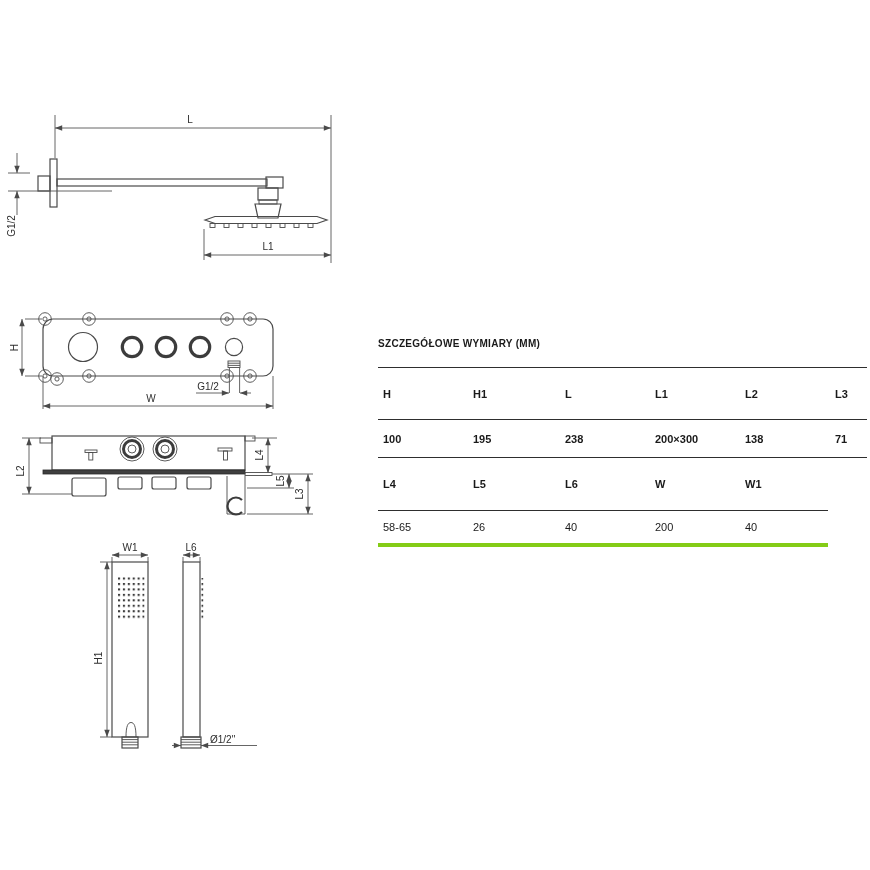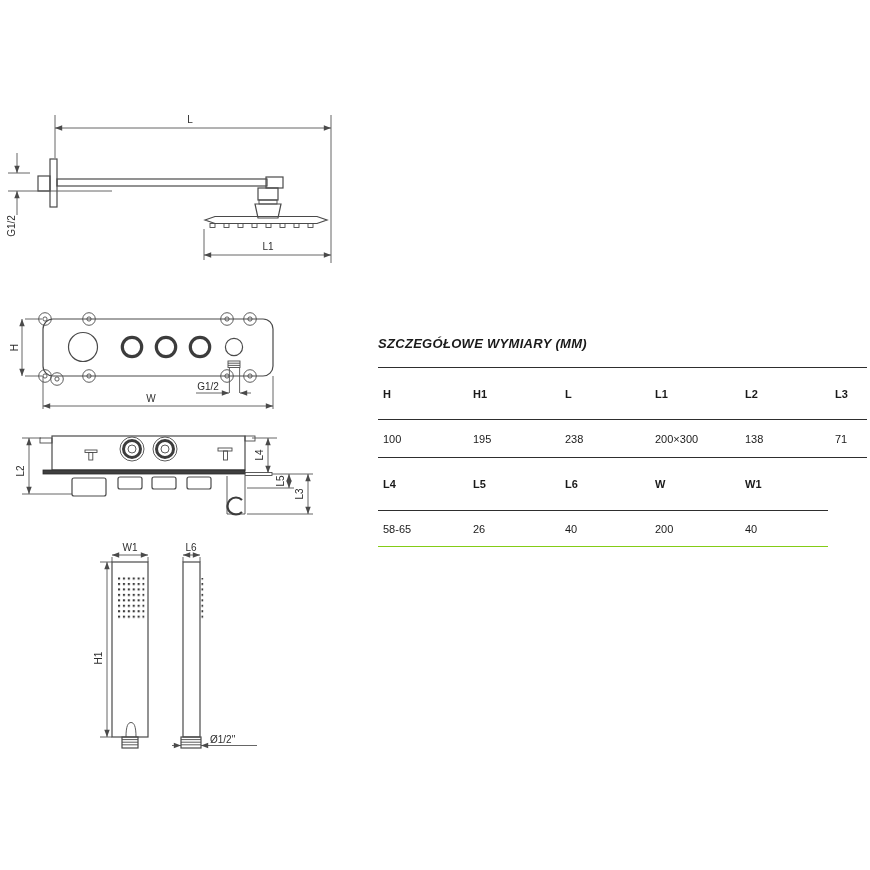--- a/index.html
+++ b/index.html
@@ -8,29 +8,29 @@
   svg{position:absolute;}
   .d1{left:0;top:95px;}
   .d2{left:0;top:303px;}
   .d3{left:0;top:425px;}
   .d4{left:0;top:540px;}
   svg .part{stroke:#4a4a4a;stroke-width:1.2;fill:none;}
   svg .thin{stroke:#4a4a4a;stroke-width:0.9;fill:none;}
   svg .dim{stroke:#555;stroke-width:0.9;fill:none;}
   svg text{fill:#2e2e2e;font-size:10px;font-family:"Liberation Sans",sans-serif;}
   .dim-table{position:absolute;left:378px;top:336px;width:489px;color:#1a1a1a;}
-  .tbl-title{font-size:13px;font-weight:bold;letter-spacing:.3px;height:31px;line-height:15px;font-style:italic;}
+  .tbl-title{font-size:10px;font-weight:bold;letter-spacing:.3px;height:31px;line-height:15px;}
   .trow{display:grid;grid-template-columns:90px 92px 90px 90px 90px 1fr;
         align-items:center;padding-left:5px;box-sizing:border-box;}
   .trow.hdr{height:53px;font-weight:bold;font-size:11px;}
   .trow.val{height:38px;font-size:11px;}
   .secA .hdr{border-top:1px solid #2e2e2e;border-bottom:1px solid #2e2e2e;}
-  .secA .val{border-bottom:1px solid #2e2e2e;}
+  .secA .val{border-bottom:1px solid #2e2e2e;font-weight:bold;}
   .secB{width:450px;}
-  .secB .val{height:36px;border-bottom:1px solid #84cc16;}
+  .secB .val{height:36px;border-bottom:4px solid #84cc16;}
   .secB .hdr{border-bottom:1px solid #2e2e2e;}
 </style>
 </head>
 <body>
 
 <div class="canvas">
 
   <svg class="d1" width="345" height="175" viewBox="0 0 345 175">
     <defs>
       <marker id="ar1" markerWidth="9" markerHeight="7" refX="8.5" refY="3.5" orient="auto-start-reverse">

